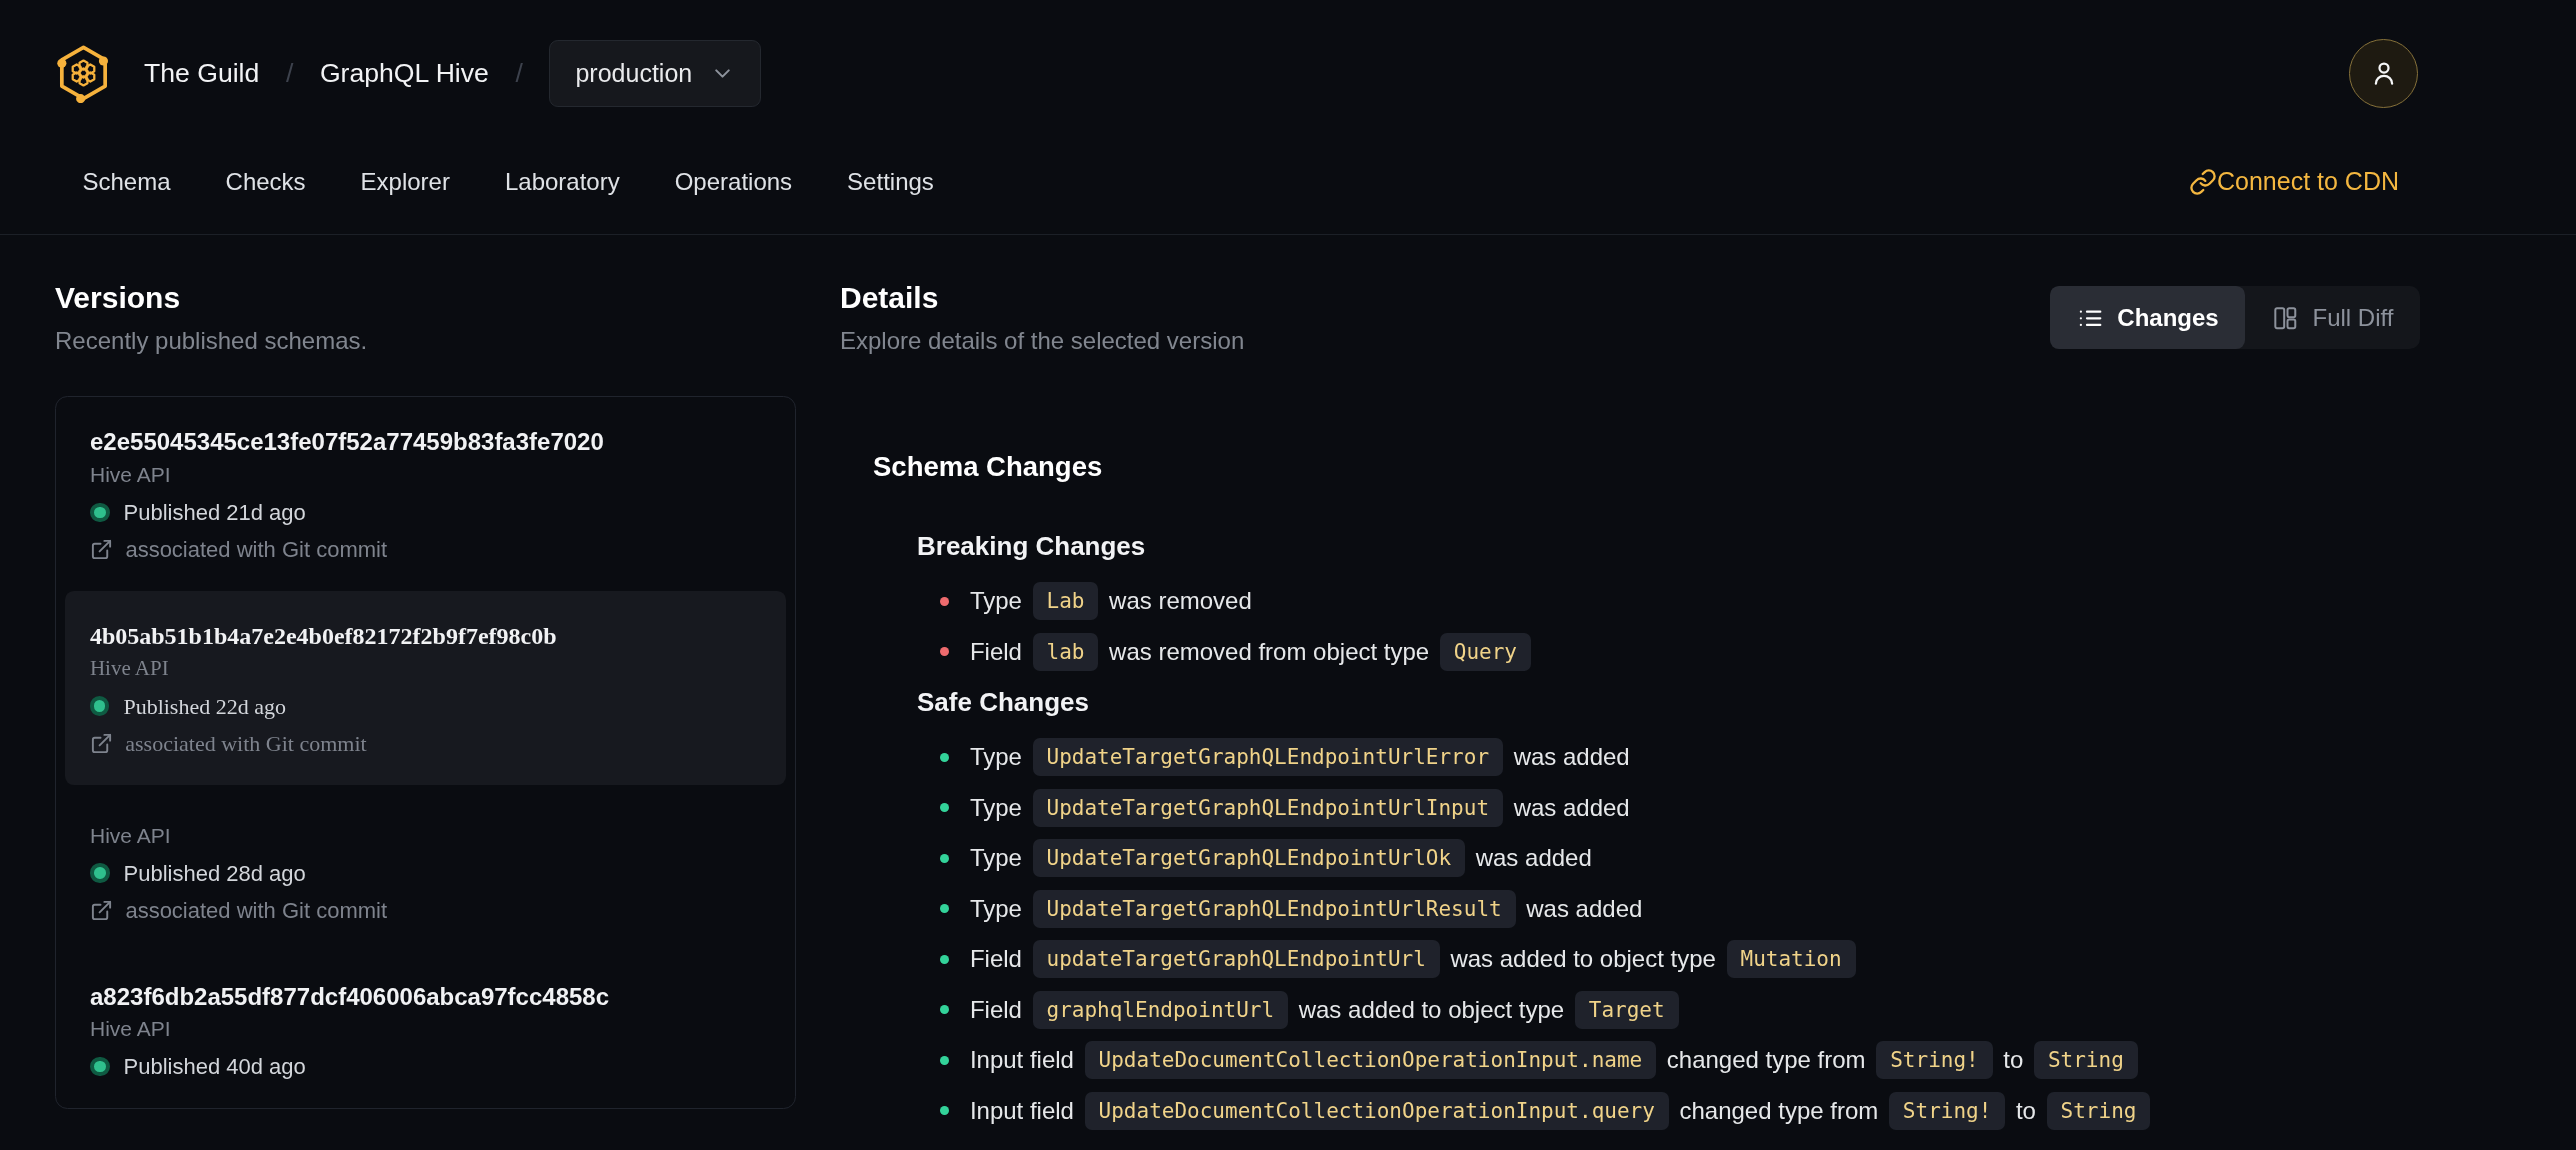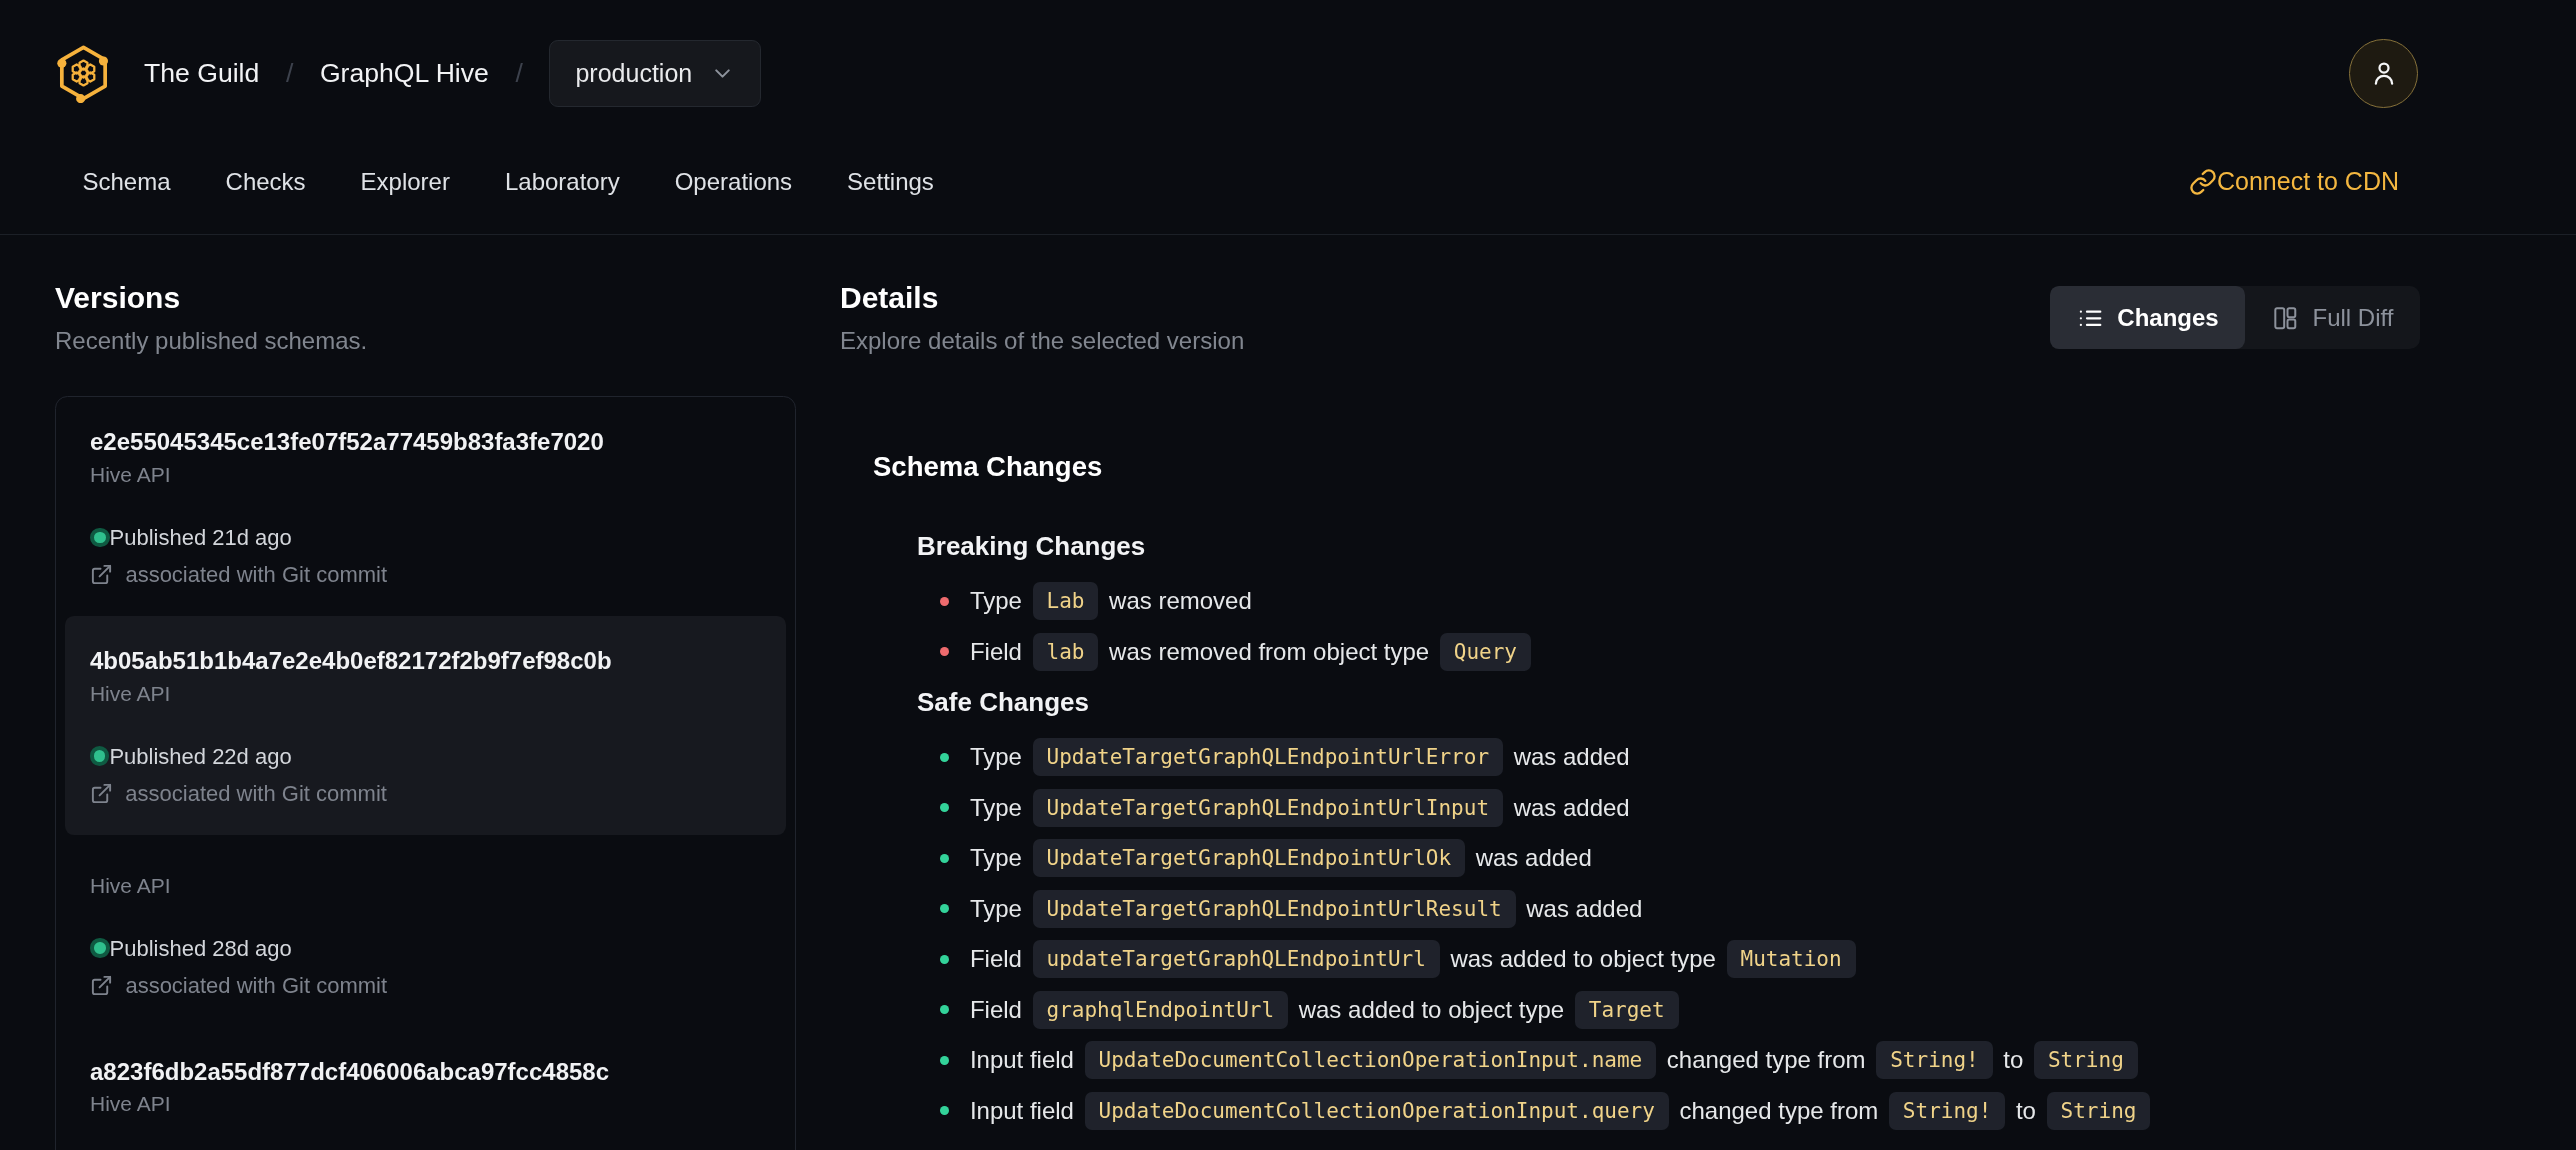--- a/index.html
+++ b/index.html
@@ -93,24 +93,25 @@
     border: 0.9px solid #20242d;
     border-radius: 12.4px;
     overflow: hidden;
   }
   .version-item { padding: 32px 34px 30px 34px; cursor: pointer; }
   .version-item.selected {
     margin: 0 8.9px;
     padding: 32px 25px 30px 25px;
     background: #17191f;
     border-radius: 8.9px;
+    font-family: Liberation Serif, serif;
   }
   .v-hash { font-size: 24px; font-weight: 600; color: #f1f2f4; line-height: 26.6px; }
   .v-service { font-size: 21px; color: #7e838d; margin-top: 7px; line-height: 23px; }
-  .v-status { display: flex; align-items: center; margin-top: 40px; line-height: 23px; }
+  .v-status { display: flex; align-items: center; gap: 14px; margin-top: 15px; line-height: 23px; }
   .status-dot {
     width: 19.5px; height: 19.5px; border-radius: 50%;
     background: #2fc08d;
     border: 4.4px solid #0f5a42;
     flex: 0 0 auto;
   }
   .v-status span { font-size: 22px; color: #d3d6db; }
   .v-git { display: flex; align-items: center; gap: 12.4px; margin-top: 14px; line-height: 23px; cursor: pointer; }
   .v-git svg { color: #7e838d; flex: 0 0 auto; }
   .v-git span { font-size: 22px; color: #7e838d; }

